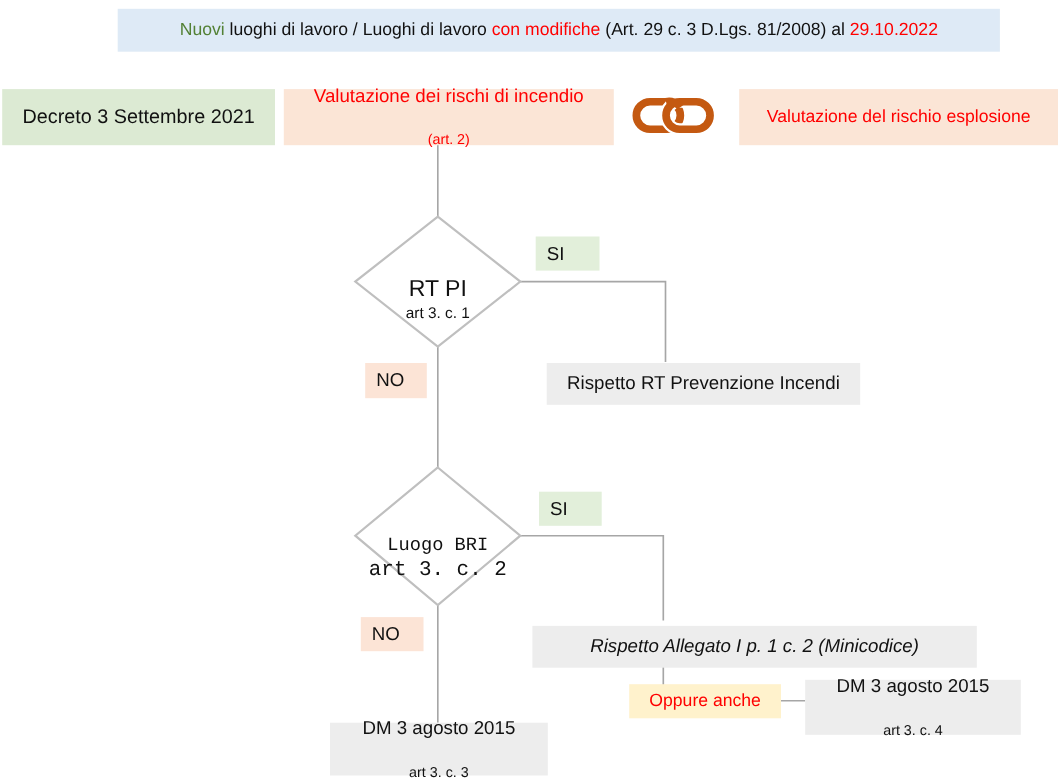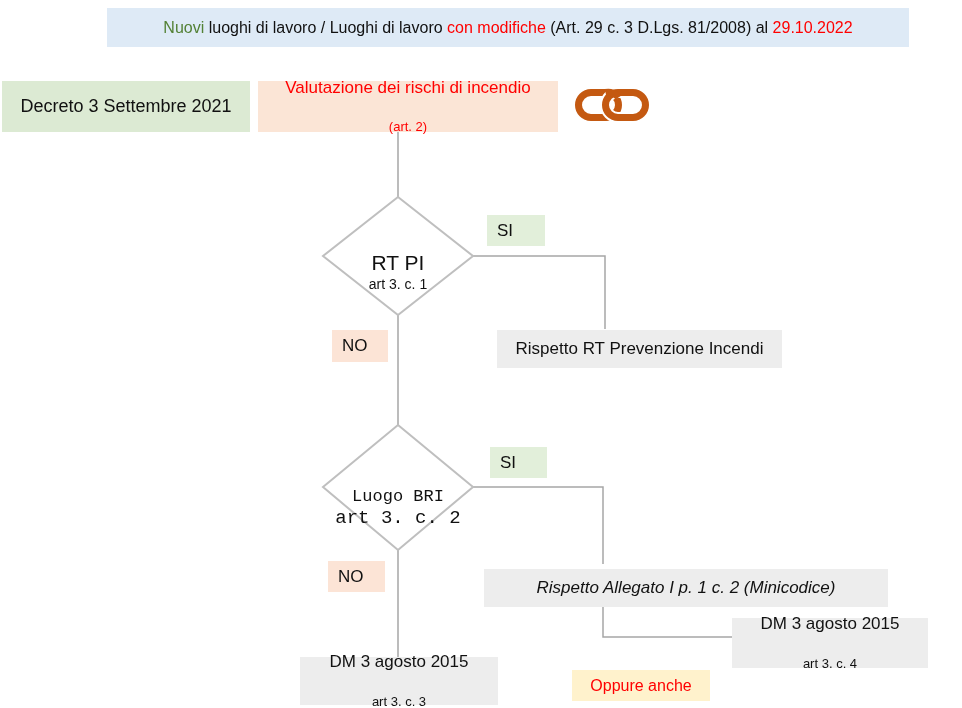--- a/index.html
+++ b/index.html
@@ -42,21 +42,21 @@
   .si2{left:490px;top:447px;width:57px;height:31px;}
   .no2{left:328px;top:561px;width:57px;height:31px;}
 
   .gray-box{background:#ededed;font-size:17px;line-height:1.2;}
   .box-rt{left:497px;top:330px;width:285px;height:38px;}
   .box-mini{left:484px;top:569px;width:404px;height:38px;font-style:italic;}
   .box-dm3{left:300px;top:657px;width:198px;height:48px;}
   .box-dm4{left:732px;top:618px;width:196px;height:50px;}
   .gray-box .sub{font-size:13px;}
 
-  .oppure{left:572px;top:670px;width:138px;height:31px;background:#fff2cc;color:#ff0000;font-size:16px;}
+  .oppure{left:572px;top:622px;width:138px;height:31px;background:#fff2cc;color:#ff0000;font-size:16px;}
 </style>
 </head>
 <body>
 
 <div class="canvas">
 
   <div class="abs banner flex-c">
     <span><span class="seg-green">Nuovi </span><span class="seg-black">luoghi di lavoro / Luoghi di lavoro </span><span class="seg-red">con modifiche</span><span class="seg-black"> (Art. 29 c. 3 D.Lgs. 81/2008) al </span><span class="seg-red">29.10.2022</span></span>
   </div>
 
@@ -71,20 +71,23 @@
 
   <div class="abs chain-wrap flex-c">
     <svg width="76" height="42" viewBox="0 0 76 42">
       <rect x="4.5" y="8.5" width="40" height="25" rx="12.5" fill="none" stroke="#c45911" stroke-width="7"></rect>
       <rect x="31.5" y="8.5" width="40" height="25" rx="12.5" fill="none" stroke="#ffffff" stroke-width="11"></rect>
       <rect x="31.5" y="8.5" width="40" height="25" rx="12.5" fill="none" stroke="#c45911" stroke-width="7"></rect>
       <path d="M 31.5 8.5 a 12.5 12.5 0 0 1 13 5" fill="none" stroke="#c45911" stroke-width="7"></path>
     </svg>
   </div>
 
+  <div class="abs peach-box explosion-box flex-c">
+    <span>Valutazione del rischio esplosione</span>
+  </div>
 
   <svg class="abs flow-svg" viewBox="0 0 962 708">
     <g stroke="#a6a6a6" stroke-width="1.5" fill="none">
       <line x1="398" y1="132" x2="398" y2="197"></line>
       <line x1="398" y1="315" x2="398" y2="425"></line>
       <polyline points="473,256 605,256 605,329"></polyline>
       <polyline points="473,487 603,487 603,564"></polyline>
       <polyline points="603,603 603,637 732,637"></polyline>
       <line x1="398" y1="550" x2="398" y2="657"></line>
     </g>

